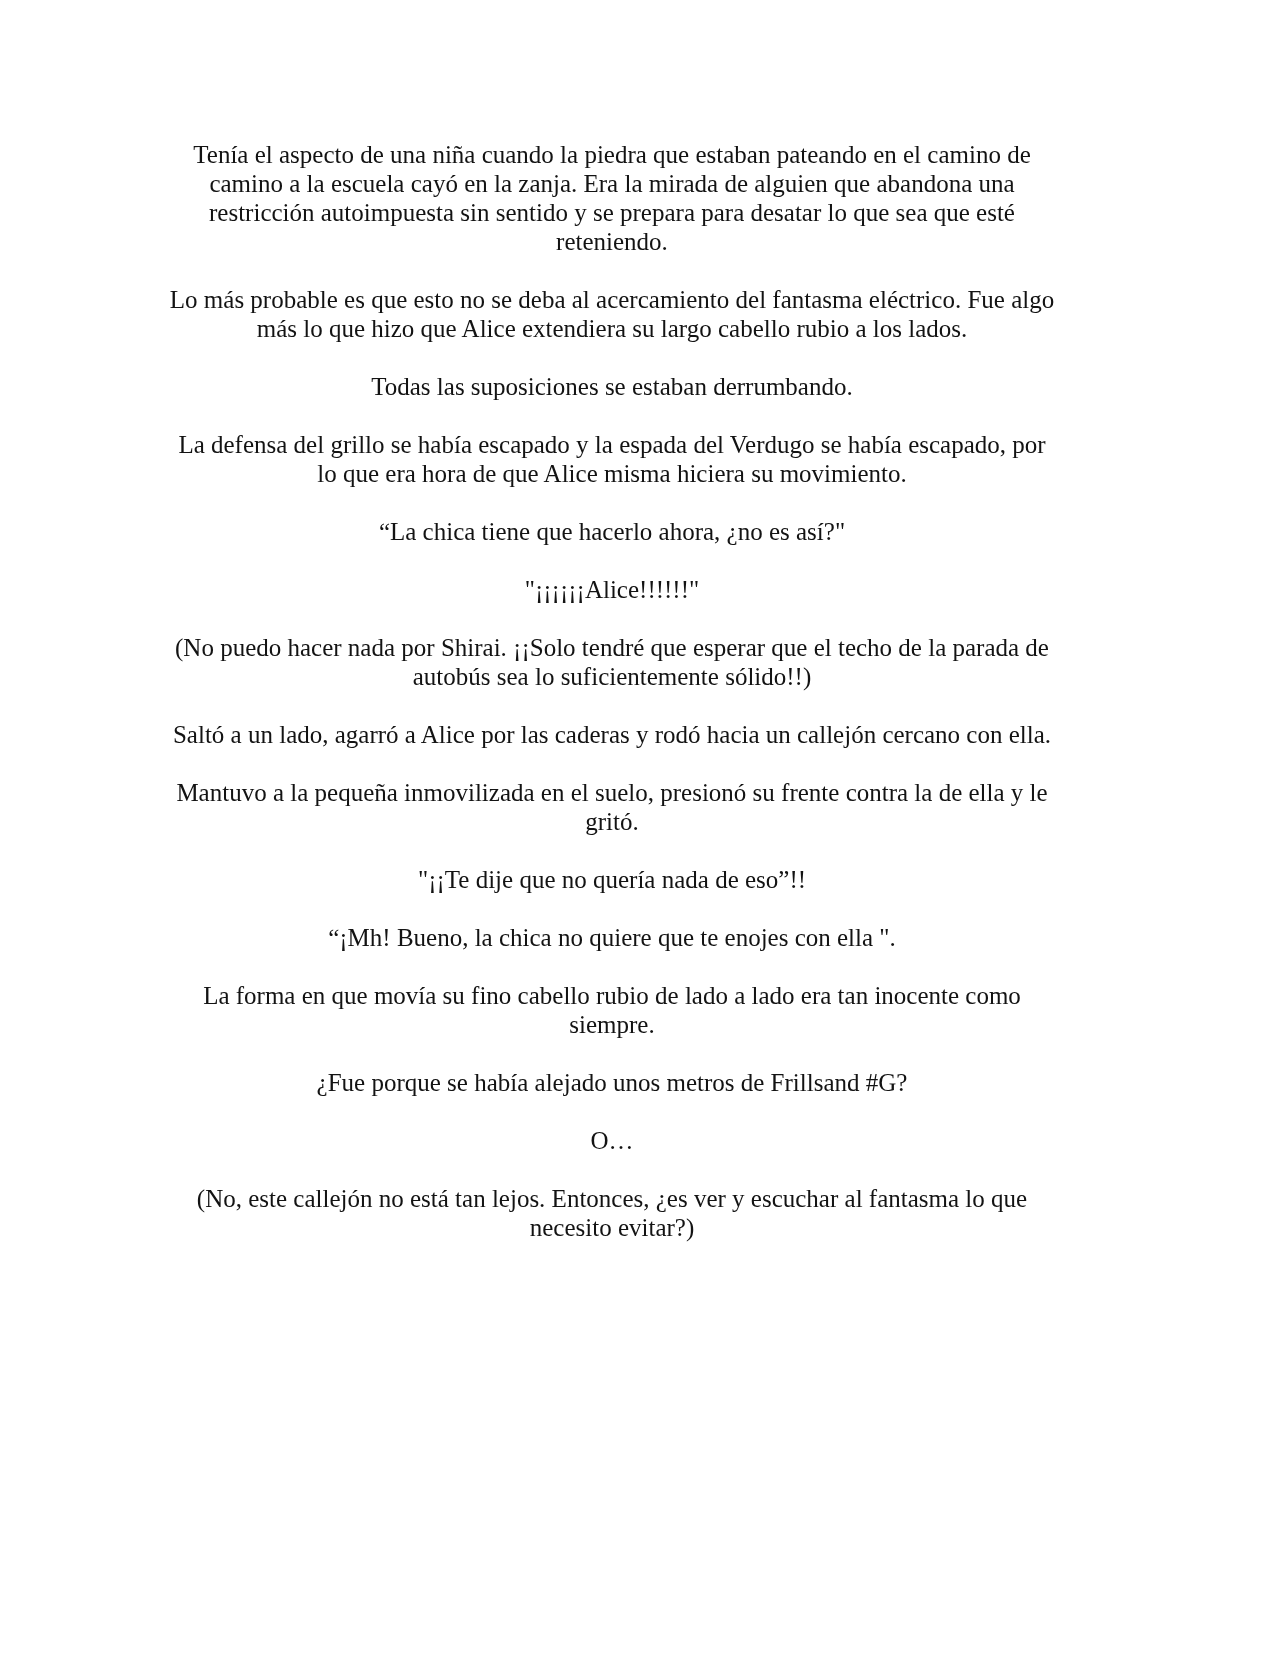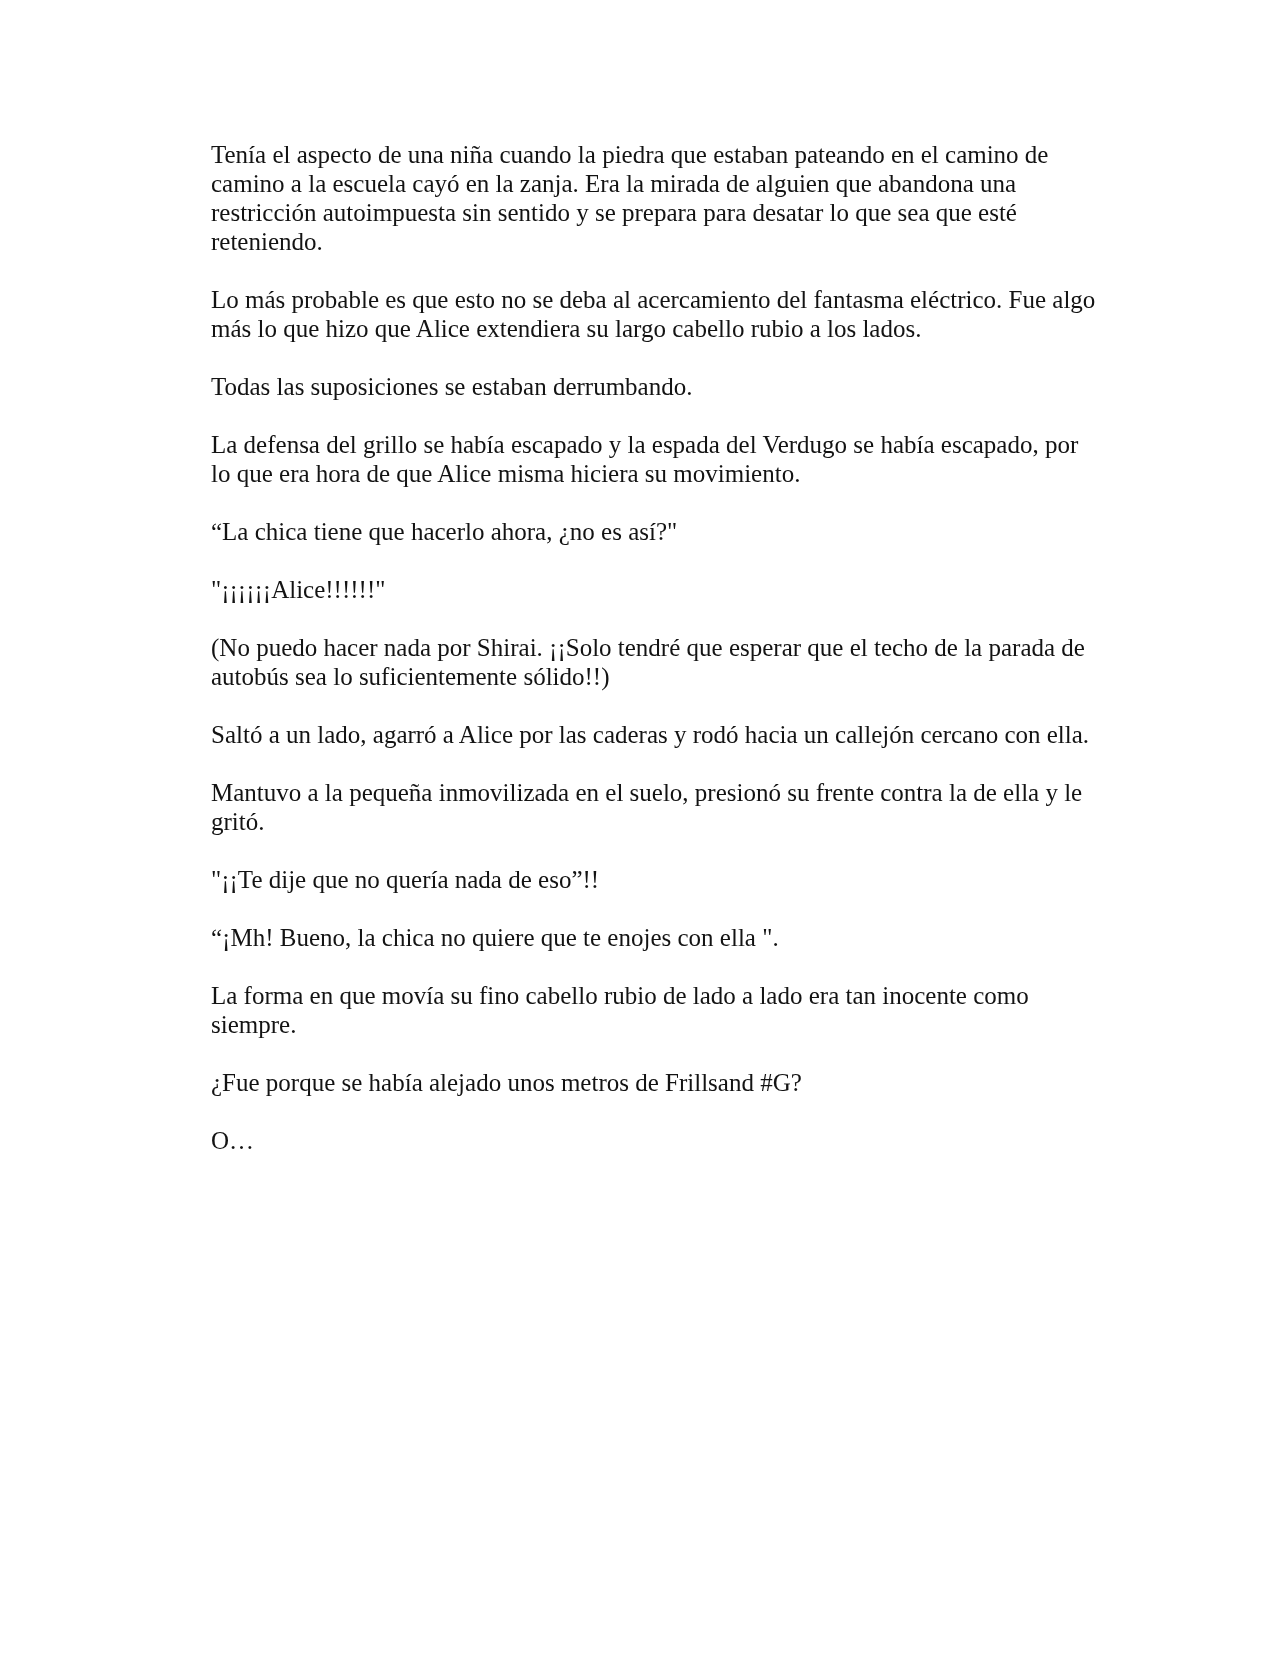--- a/index.html
+++ b/index.html
@@ -16,22 +16,21 @@
     font-family: "Liberation Serif", serif;
   }
   .text-block {
     position: absolute;
     left: 167px;
     top: 140px;
     width: 890px;
     font-size: 25px;
     line-height: 29px;
     color: #131313;
-    text-align: left;
-    margin-left: 44px;
+    text-align: center;
   }
   .text-block p {
     margin: 0 0 29px 0;
     padding: 0;
   }
   .italic {
   }
 </style>
 </head>
 <body>
@@ -45,14 +44,15 @@
       <p><span>“La </span><span class="italic">chica tiene que hacerlo ahora, ¿no es así?</span><span>"</span></p>
       <p><span>"¡¡¡¡¡¡Alice!!!!!!"</span></p>
       <p><span>(No puedo hacer nada por Shirai. ¡¡Solo tendré que esperar que el techo de la parada de autobús sea lo suficientemente sólido!!)</span></p>
       <p><span>Saltó a un lado, agarró a Alice por las caderas y rodó hacia un callejón cercano con ella.</span></p>
       <p><span>Mantuvo a la pequeña inmovilizada en el suelo, presionó su frente contra la de ella y le gritó.</span></p>
       <p><span>"¡¡Te dije que no quería nada de </span><span class="italic">eso”!!</span></p>
       <p><span>“¡Mh! Bueno, la chica no quiere que te enojes con ella ".</span></p>
       <p><span>La forma en que movía su fino cabello rubio de lado a lado era tan inocente como siempre.</span></p>
       <p><span>¿Fue porque se había alejado unos metros de Frillsand #G?</span></p>
       <p><span>O…</span></p>
+      <p><span>(No, este callejón no está tan lejos. Entonces, ¿es </span><span class="italic">ver y escuchar</span><span> al fantasma lo que necesito evitar?)</span></p>
     </div>
 </div>
 
 </body></html>

